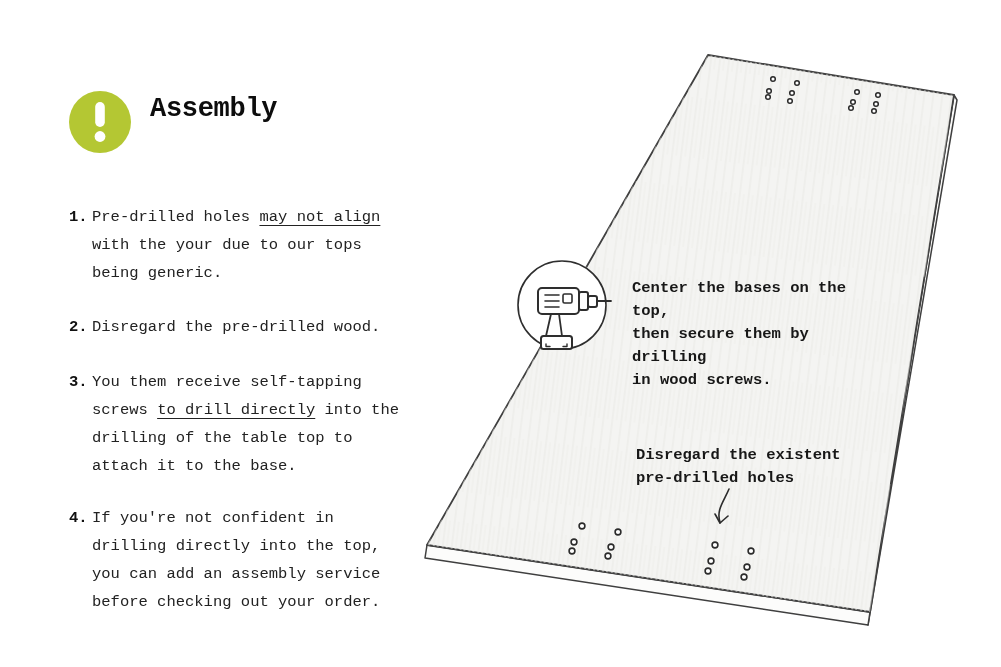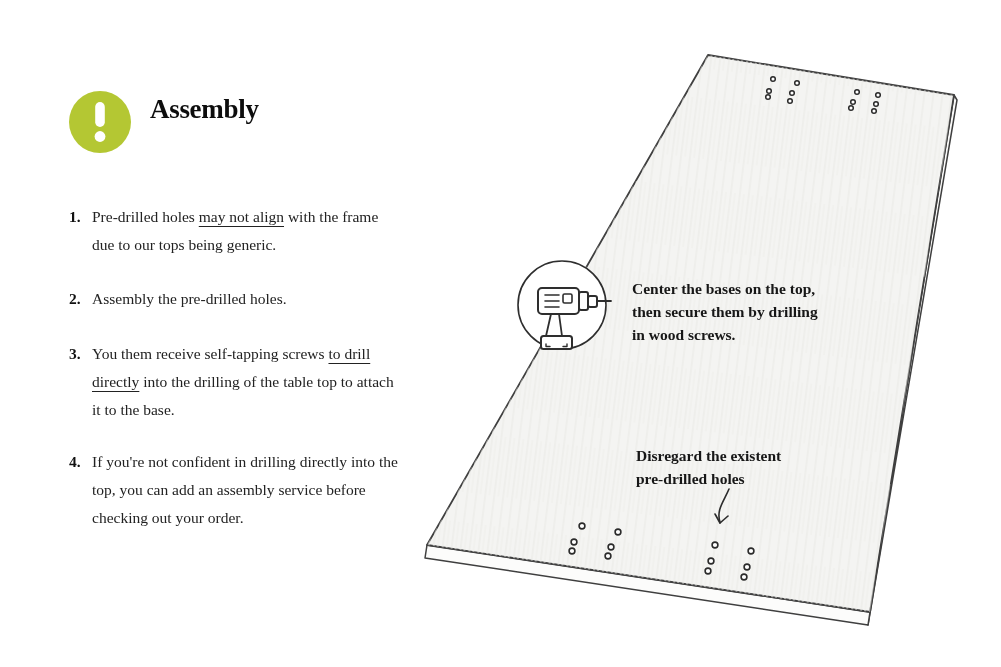--- a/index.html
+++ b/index.html
@@ -1,18 +1,18 @@
 <!DOCTYPE html>
 <html><head>
 <meta charset="utf-8">
 <style>
   html,body{margin:0;padding:0;background:#fff;}
   .canvas{
     position:relative;width:1001px;height:667px;background:#ffffff;overflow:hidden;
-    font-family:Liberation Serif, serif;color:#1f1f1f;
+    font-family:Liberation Mono, monospace;color:#1f1f1f;
   }
   .illustration{position:absolute;left:0;top:0;width:1001px;height:667px;}
   .badge{
     position:absolute;left:69px;top:91px;width:62px;height:62px;
   }
   .heading{
     position:absolute;left:150px;top:94px;
     font-size:27px;font-weight:800;line-height:31px;color:#0d0d0d;letter-spacing:-0.3px;
   }
   .notes{
@@ -124,25 +124,25 @@
     </svg>
   </div>
 
   <div class="heading">
     <div>Assembly</div>
   </div>
 
   <div class="notes">
       <div class="note-row" style="margin-bottom: 26px;">
         <div class="note-num">1.</div>
-        <div class="note-text"><span>Pre-drilled holes </span><span class="u">may not align</span><span> with the frame due to our tops being generic.</span></div>
+        <div class="note-text"><span>Pre-drilled holes </span><span class="u">may not align</span><span> with the your due to our tops being generic.</span></div>
       </div>
       <div class="note-row" style="margin-bottom: 27px;">
         <div class="note-num">2.</div>
-        <div class="note-text"><span>Assembly the pre-drilled holes.</span></div>
+        <div class="note-text"><span>Disregard the pre-drilled wood.</span></div>
       </div>
       <div class="note-row" style="margin-bottom: 24px;">
         <div class="note-num">3.</div>
         <div class="note-text"><span>You them receive self-tapping screws </span><span class="u">to drill directly</span><span> into the drilling of the table top to attach it to the base.</span></div>
       </div>
       <div class="note-row" style="margin-bottom: 0px;">
         <div class="note-num">4.</div>
         <div class="note-text"><span>If you're not confident in drilling directly into the top, you can add an assembly service before checking out your order.</span></div>
       </div>
     </div>

